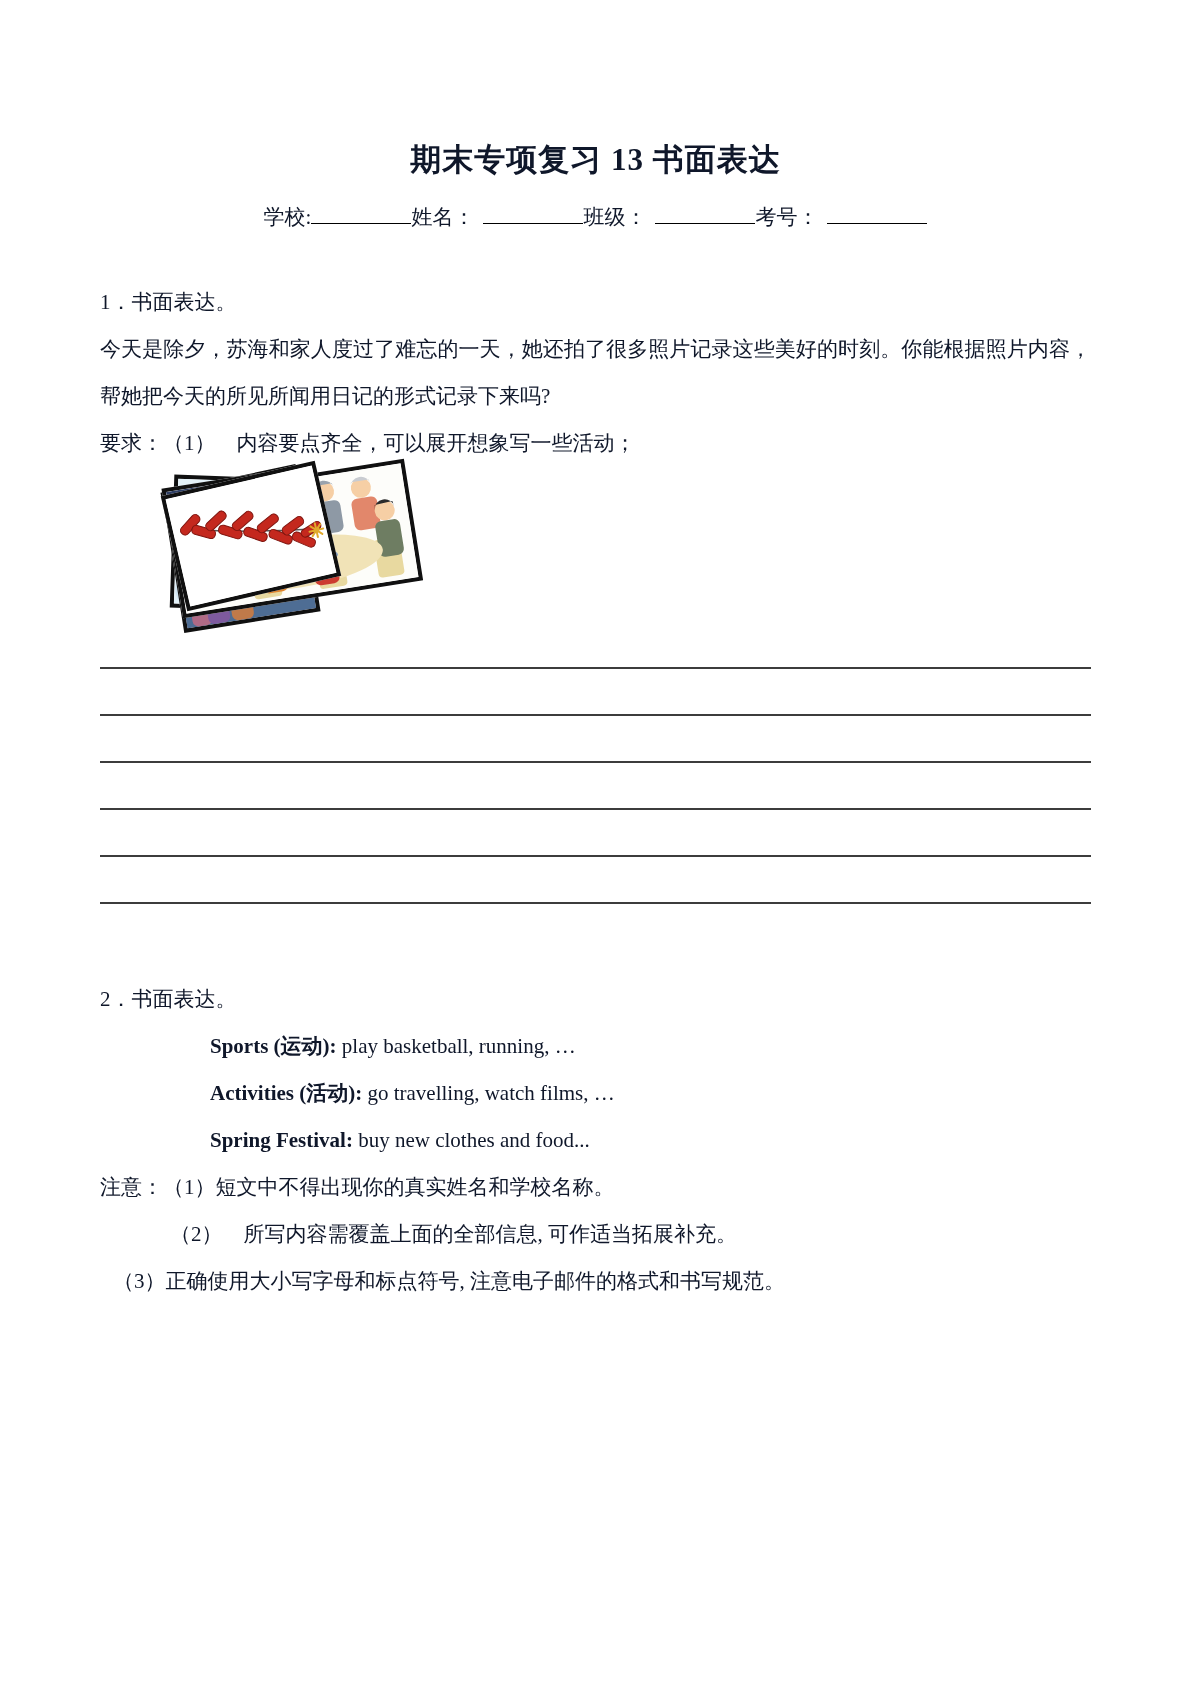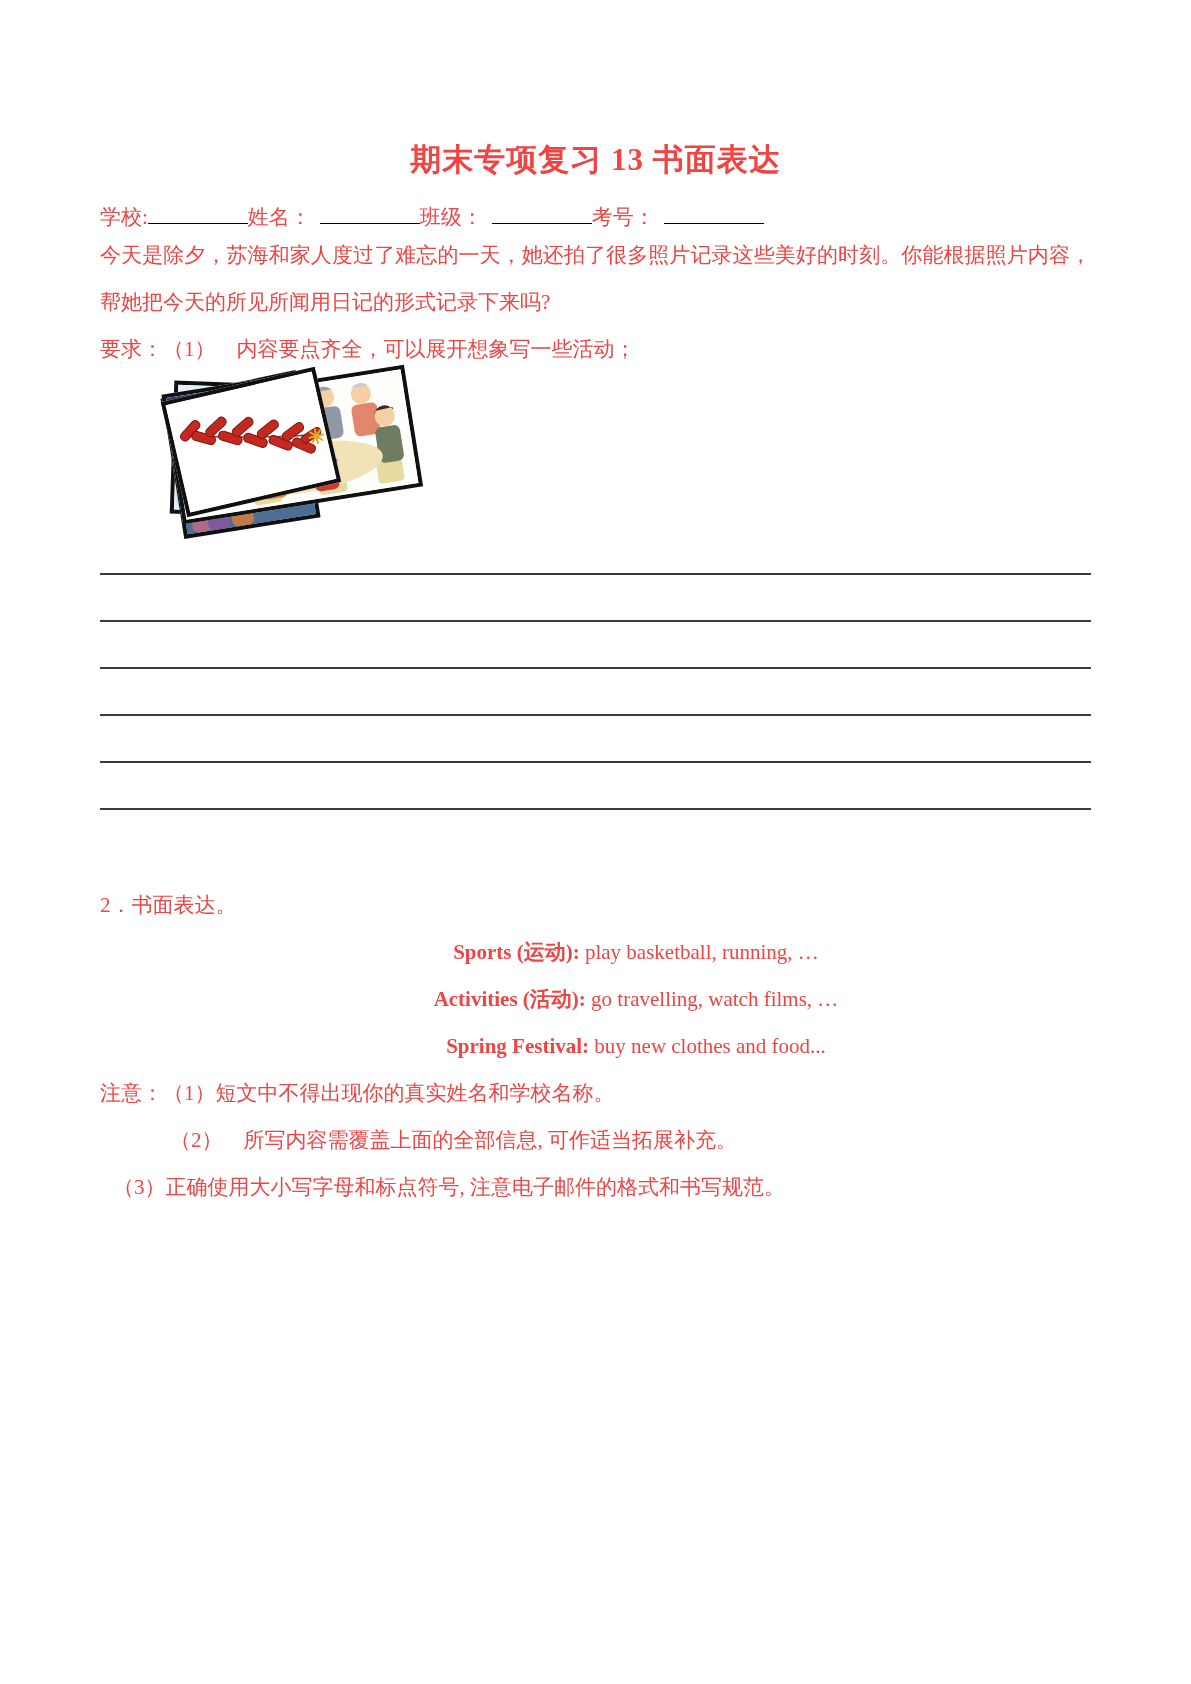--- a/index.html
+++ b/index.html
@@ -1,37 +1,37 @@
 <!DOCTYPE html>
 <html><head>
 <meta charset="utf-8">
 <style>
   html,body{margin:0;padding:0;background:#ffffff;}
   .page{
     width:1191px;height:1684px;background:#ffffff;position:relative;
-    font-family:"Liberation Serif","DejaVu Serif",serif;color:#ef4444;
+    font-family:"Liberation Serif","DejaVu Serif",serif;color:#0f172a;
     overflow:hidden;box-sizing:border-box;padding:0 100px;
   }
   .title{
     text-align:center;font-size:31px;font-weight:bold;margin:0;
     padding-top:140px;line-height:40px;letter-spacing:1px;
   }
   .header-fields{
-    text-align:left;font-size:21px;margin-top:22px;line-height:30px;white-space:nowrap;
+    text-align:center;font-size:21px;margin-top:22px;line-height:30px;white-space:nowrap;
   }
   .blank{
     display:inline-block;width:100px;height:1.0em;
     border-bottom:1.7px solid #000;vertical-align:baseline;
   }
   .gap{margin-left:9px;}
   p{font-size:21px;line-height:47px;margin:0;text-align:justify;}
   .nojust{text-align:left;}
   .q1-heading{margin-top:47px;}
   .indent70{margin-left:70px;}
-  .indent125{margin-left:81px;text-align:center;}
+  .indent125{margin-left:110px;}
   .indent5{margin-left:13px;}
   .q2-heading{margin-top:72px;}
   b{font-weight:bold;}
 
   .collage{position:relative;height:170px;margin-top:10px;margin-left:72px;}
   .panel{
     position:absolute;margin:0;background:#fff;border:4px solid #101010;
     box-sizing:content-box;
   }
   .panel svg{display:block;}
@@ -50,20 +50,21 @@
 <body>
 
 <div class="page">
 
   <h1 class="title">期末专项复习 13 书面表达</h1>
 
   <div class="header-fields">
     <span>学校:</span><span class="blank"></span><span>姓名：</span><span class="blank gap"></span><span>班级：</span><span class="blank gap"></span><span>考号：</span><span class="blank gap"></span>
   </div>
 
+  <p class="q1-heading nojust">1．书面表达。</p>
   <p>今天是除夕，苏海和家人度过了难忘的一天，她还拍了很多照片记录这些美好的时刻。你能根据照片内容，帮她把今天的所见所闻用日记的形式记录下来吗?</p>
   <p class="nojust">要求：（1）　内容要点齐全，可以展开想象写一些活动；</p>
 
   <div class="collage">
 
     <figure class="panel p1" aria-label="Family buying a bouquet of red flowers from a florist">
       <svg width="130" height="118" viewBox="0 0 130 118" aria-hidden="true">
         <rect width="130" height="118" fill="#d9ecf6"></rect>
         <circle cx="52" cy="6" r="11" fill="#58a05e"></circle>
           <circle cx="74" cy="3" r="10" fill="#3f8c4b"></circle>

